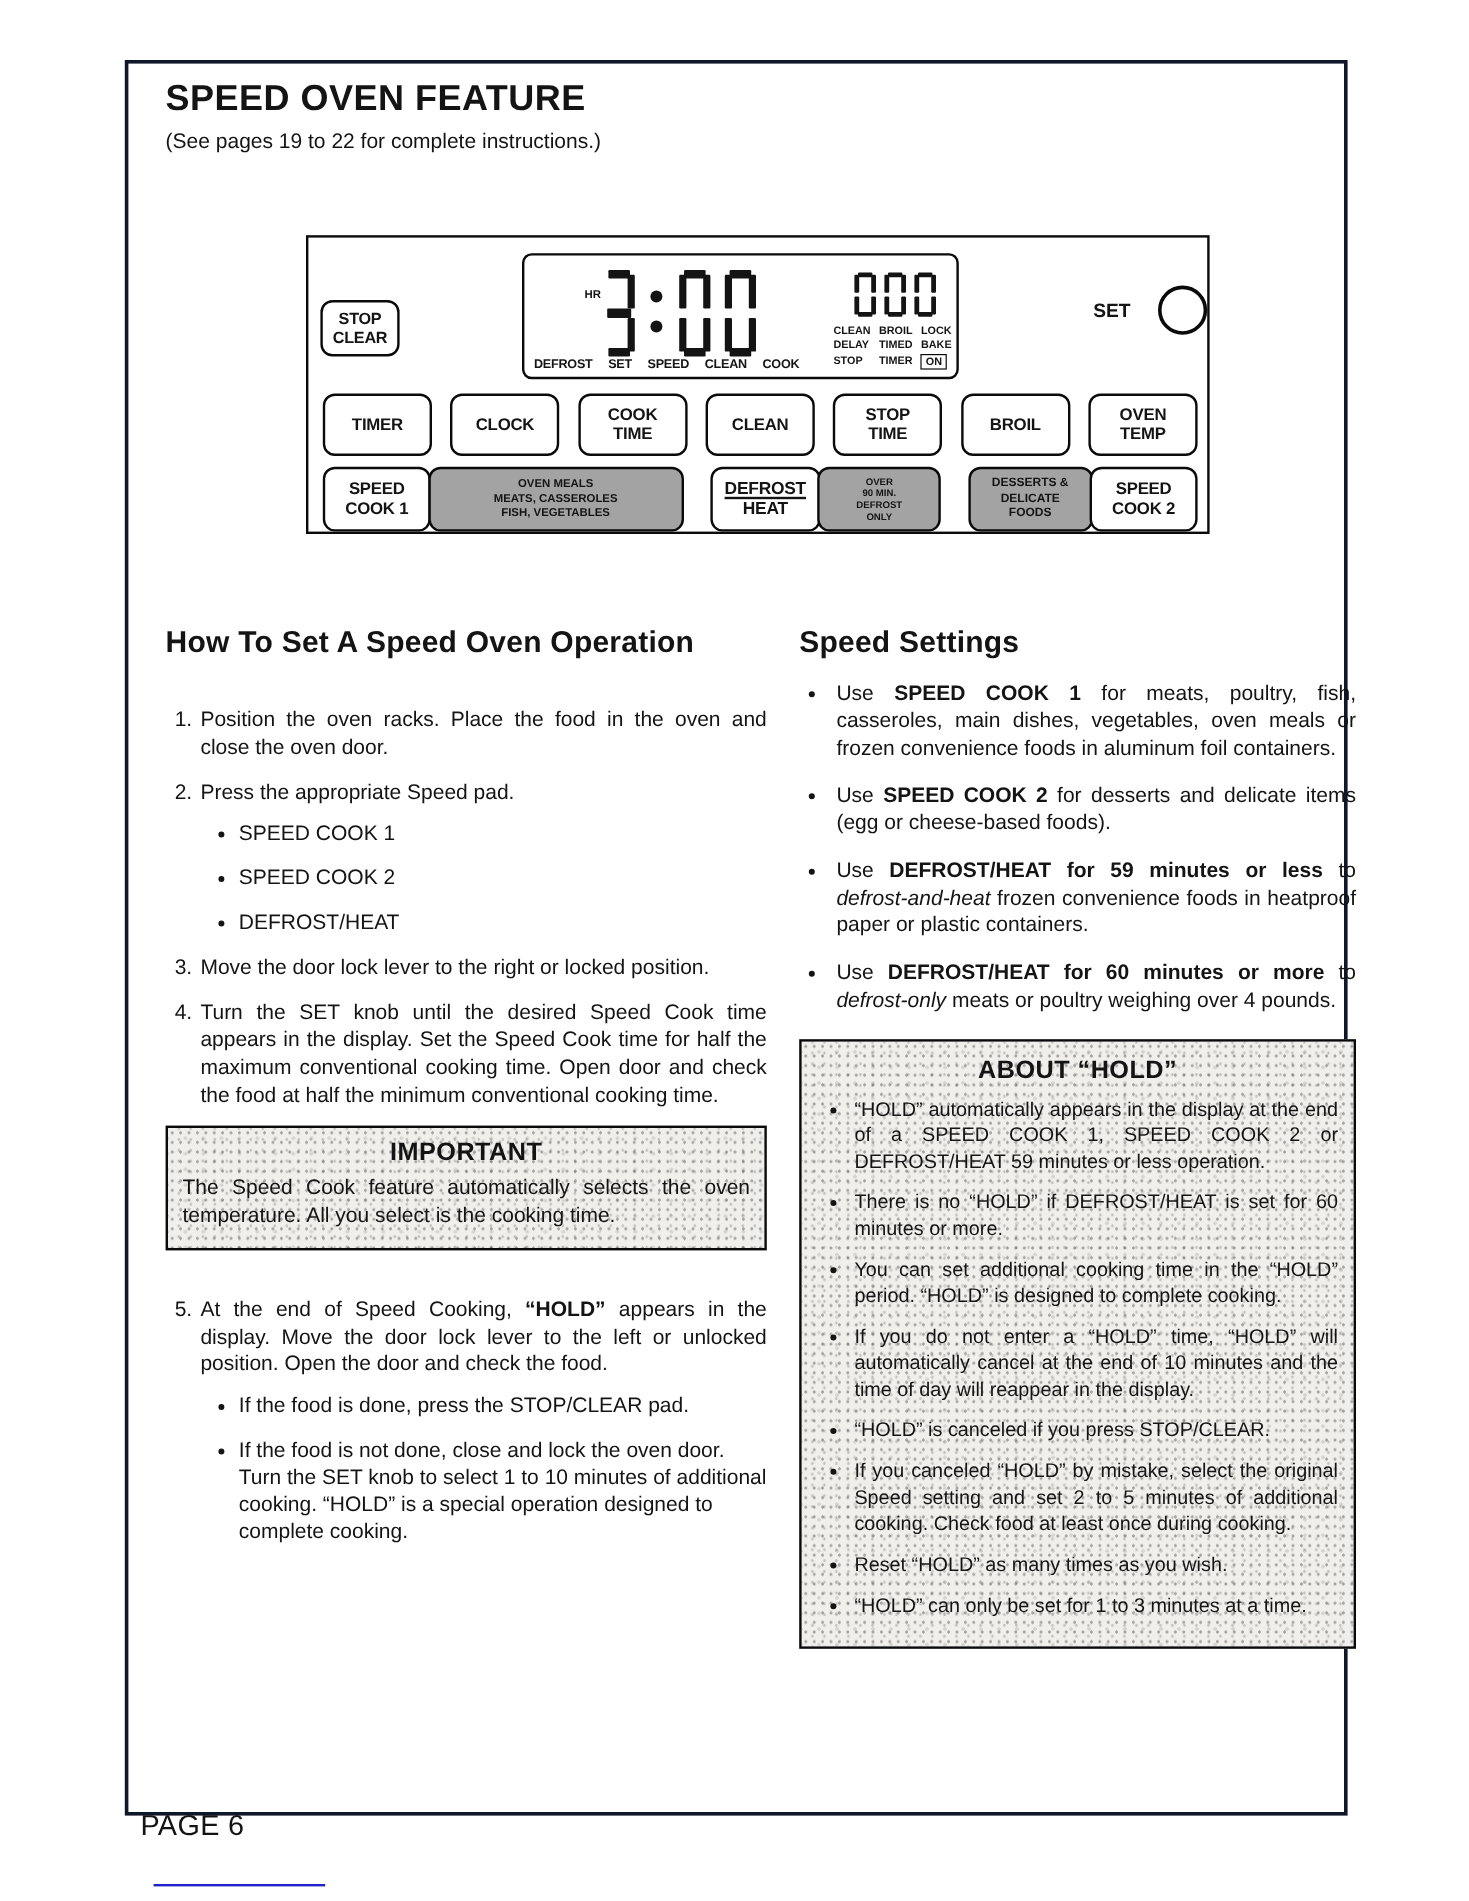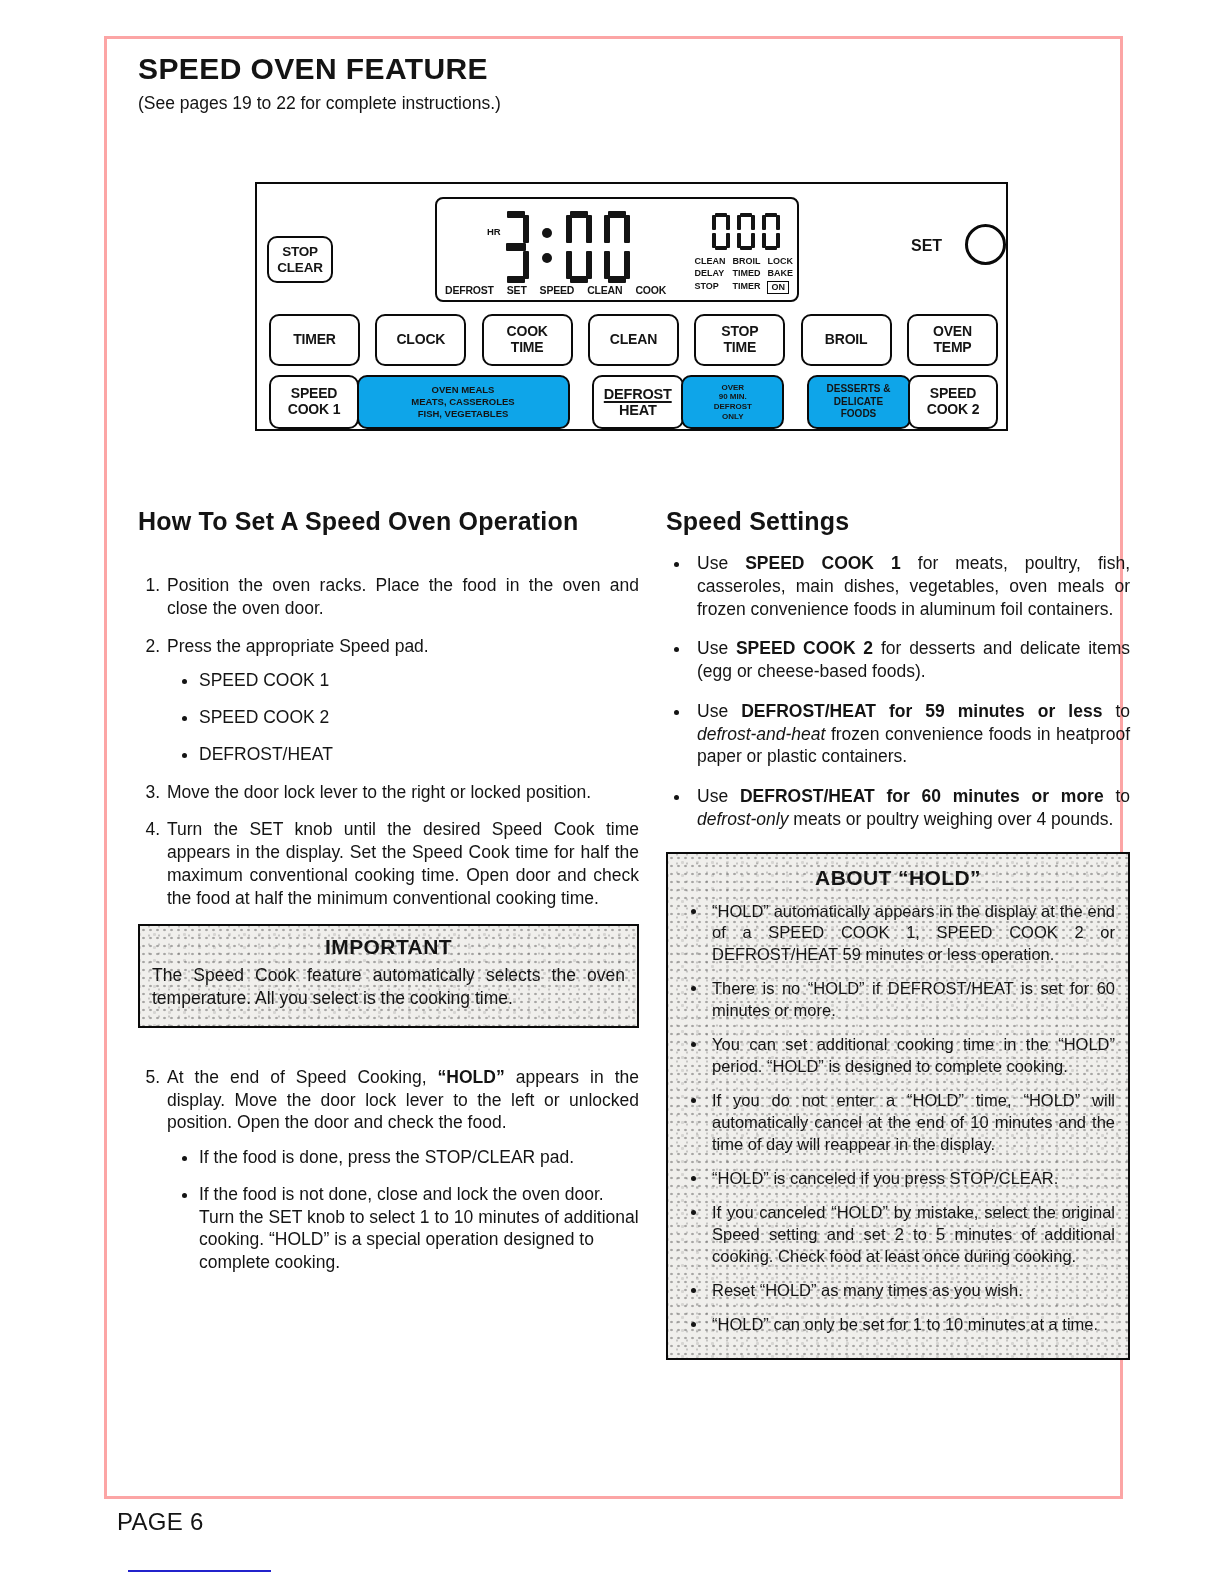--- a/index.html
+++ b/index.html
@@ -6,23 +6,23 @@
   html,body { width: 1224px; height: 1584px; background: #ffffff; }
   body {
     position: relative;
     font-family: "Liberation Sans", sans-serif;
     color: #141414;
     overflow: hidden;
   }
 
   
   .page-frame {
-    position: absolute; left: 104px; top: 36px;
+    position: absolute; left: 104px; top: 50px;
     width: 1019px; height: 1463px;
-    border: 3px solid #fca5a5;
+    border: 3px solid #0f172a;
     text-decoration: underline;
   }
   .page-title {
     position: absolute; left: 31px; top: 13px;
     font-size: 30px; font-weight: bold; letter-spacing: .4px;
   }
   .page-subtitle {
     position: absolute; left: 31px; top: 54px;
     font-size: 17.5px;
   }
@@ -89,21 +89,21 @@
   .pad-row1 { position: absolute; left: 12px; top: 130px; width: 729px; display: flex; justify-content: space-between; }
   .pad-row1 .pad { width: 91px; height: 52px; }
 
   .pad-row2 { position: absolute; left: 12px; top: 191px; width: 729px; display: flex; justify-content: space-between; }
   .pad-group { display: flex; }
   .pad2 { height: 54px; }
   .info-pad {
     border: 2.5px solid #0a0a0a; border-radius: 10px; height: 54px;
     display: flex; align-items: center; justify-content: center;
     text-align: center; font-weight: bold; white-space: pre-line;
-    margin-left: -2.5px; line-height: 1.25; background: #0ea5e9;
+    margin-left: -2.5px; line-height: 1.25; background: #a3a3a3;
   }
   .pad-sc { width: 90px; }
   .w-meals { width: 213px; font-size: 9.5px; }
   .pad-defrost { width: 92px; flex-direction: column; font-size: 14.5px; }
   .pad-defrost .u { text-decoration: underline; text-decoration-thickness: 2px; text-underline-offset: 2px; }
   .w-over { width: 103px; font-size: 8px; line-height: 1.2; margin-left: -2.5px; }
   .w-des  { width: 104px; font-size: 10px; margin-left: 0; margin-right: -2.5px; }
 
   
   .col-left  { position: absolute; left: 31px;  top: 468px; width: 501px; }
@@ -331,20 +331,20 @@
     <div class="hold-box stipple">
       <div class="box-title">ABOUT “HOLD”</div>
       <ul class="hold-list">
         <li><span>“HOLD” automatically appears in the display at the end of a SPEED COOK 1, SPEED COOK 2 or DEFROST/HEAT 59 minutes or less operation.</span></li>
         <li><span>There is no “HOLD” if DEFROST/HEAT is set for 60 minutes or more.</span></li>
         <li><span>You can set additional cooking time in the “HOLD” period. “HOLD” is designed to complete cooking.</span></li>
         <li><span>If you do not enter a “HOLD” time, “HOLD” will automatically cancel at the end of 10 minutes and the time of day will reappear in the display.</span></li>
         <li><span>“HOLD” is canceled if you press STOP/CLEAR.</span></li>
         <li><span>If you canceled “HOLD” by mistake, select the original Speed setting and set 2 to 5 minutes of additional cooking. Check food at least once during cooking.</span></li>
         <li><span>Reset “HOLD” as many times as you wish.</span></li>
-        <li><span>“HOLD” can only be set for 1 to 10 minutes at a time.</span></li>
+        <li><span>“HOLD” can only be set for 1 to 3 minutes at a time.</span></li>
       </ul>
     </div>
   </div>
 </div>
 
 <div class="page-num">PAGE 6</div>
 <div class="blue-line"></div>
 
 </body></html>

